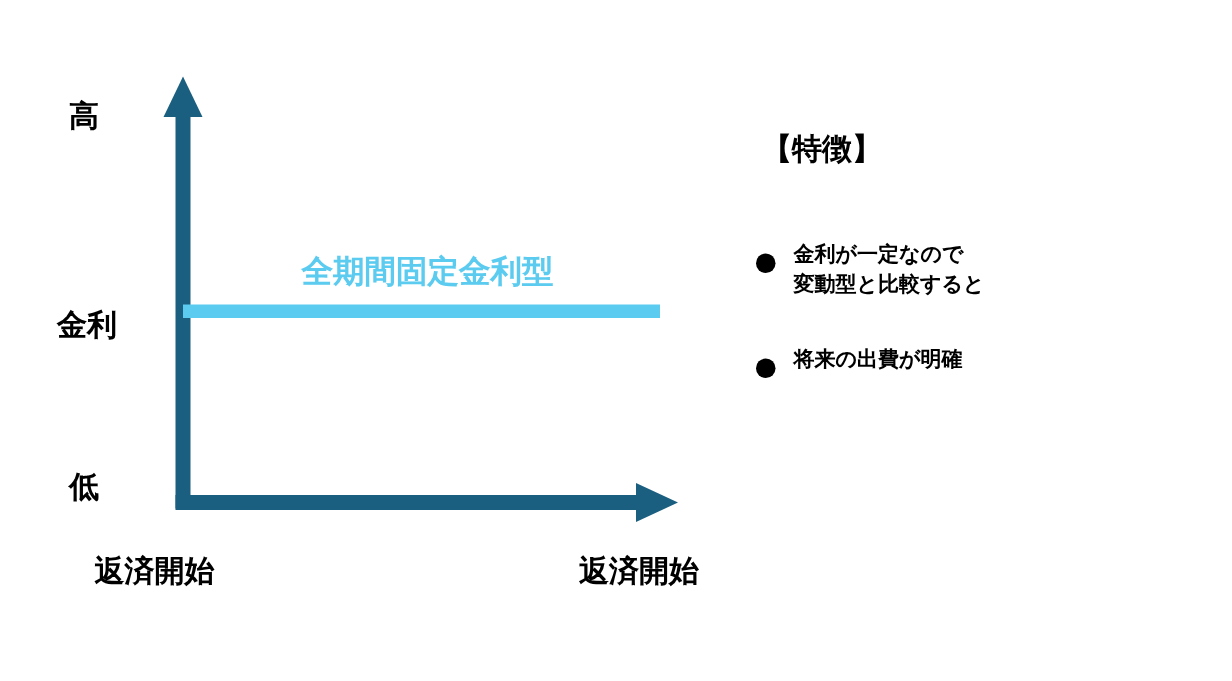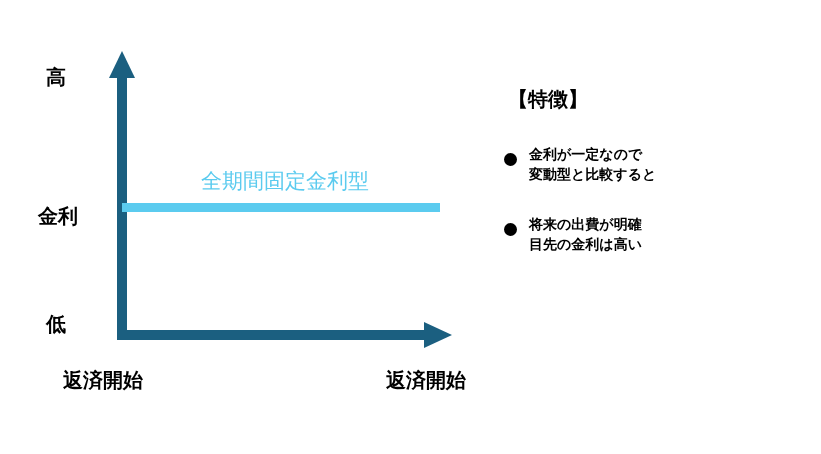--- a/index.html
+++ b/index.html
@@ -49,21 +49,21 @@
   }
 
   .series-label {
     position: absolute;
     left: 122px;
     top: 167px;
     width: 326px;
     text-align: center;
     color: #5bcbef;
     font-size: 21px;
-    font-weight: normal;
+    font-weight: bold;
     letter-spacing: 0px;
     white-space: nowrap;
   }
 
   
   .axis-label {
     position: absolute;
     color: #000000;
     font-size: 20px;
     font-weight: bold;
@@ -80,21 +80,21 @@
   #features-panel {
     position: absolute;
     left: 504px;
     top: 86px;
     width: 310px;
   }
   #features-title {
     font-size: 20px;
     font-weight: bold;
     color: #000000;
-    margin: 0 0 32px 0;
+    margin: 0 0 48px 0;
     padding-left: 4px;
     white-space: nowrap;
   }
   .feature-item {
     display: flex;
     align-items: flex-start;
     margin-bottom: 30px;
   }
   .feature-bullet {
     flex: 0 0 auto;
@@ -155,19 +155,18 @@
       <div class="feature-lines">
         <div>金利が一定なので</div>
         <div>変動型と比較すると</div>
       </div>
     </div>
 
     <div class="feature-item">
       <span class="feature-bullet"></span>
       <div class="feature-lines">
         <div>将来の出費が明確</div>
-        <div>目先の金利は高い</div>
       </div>
     </div>
 
   </div>
 
 </div>
 
 </body></html>

